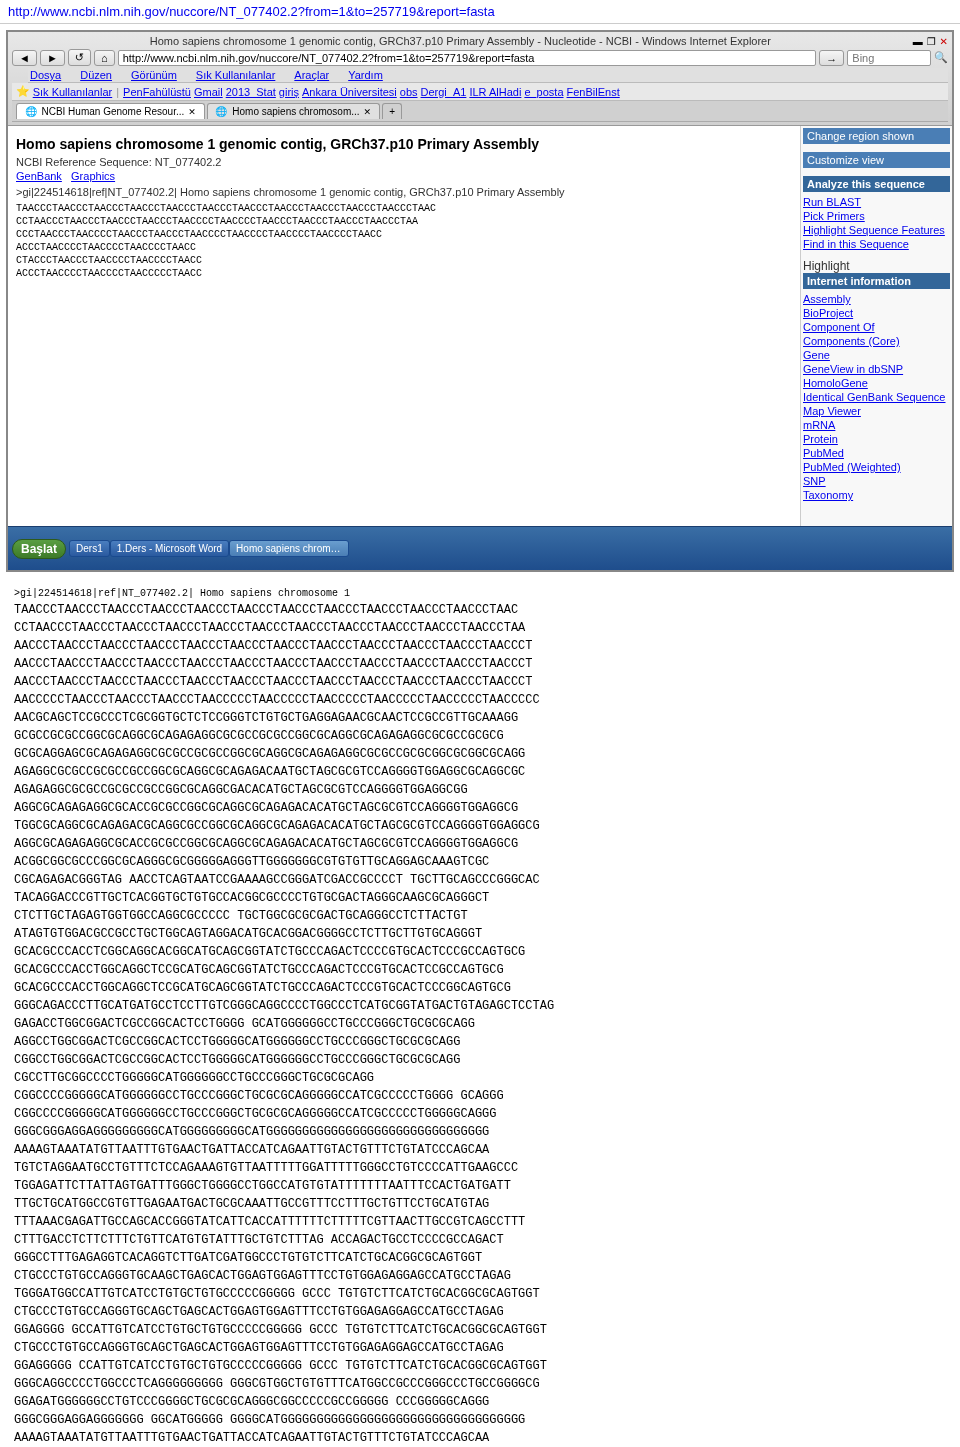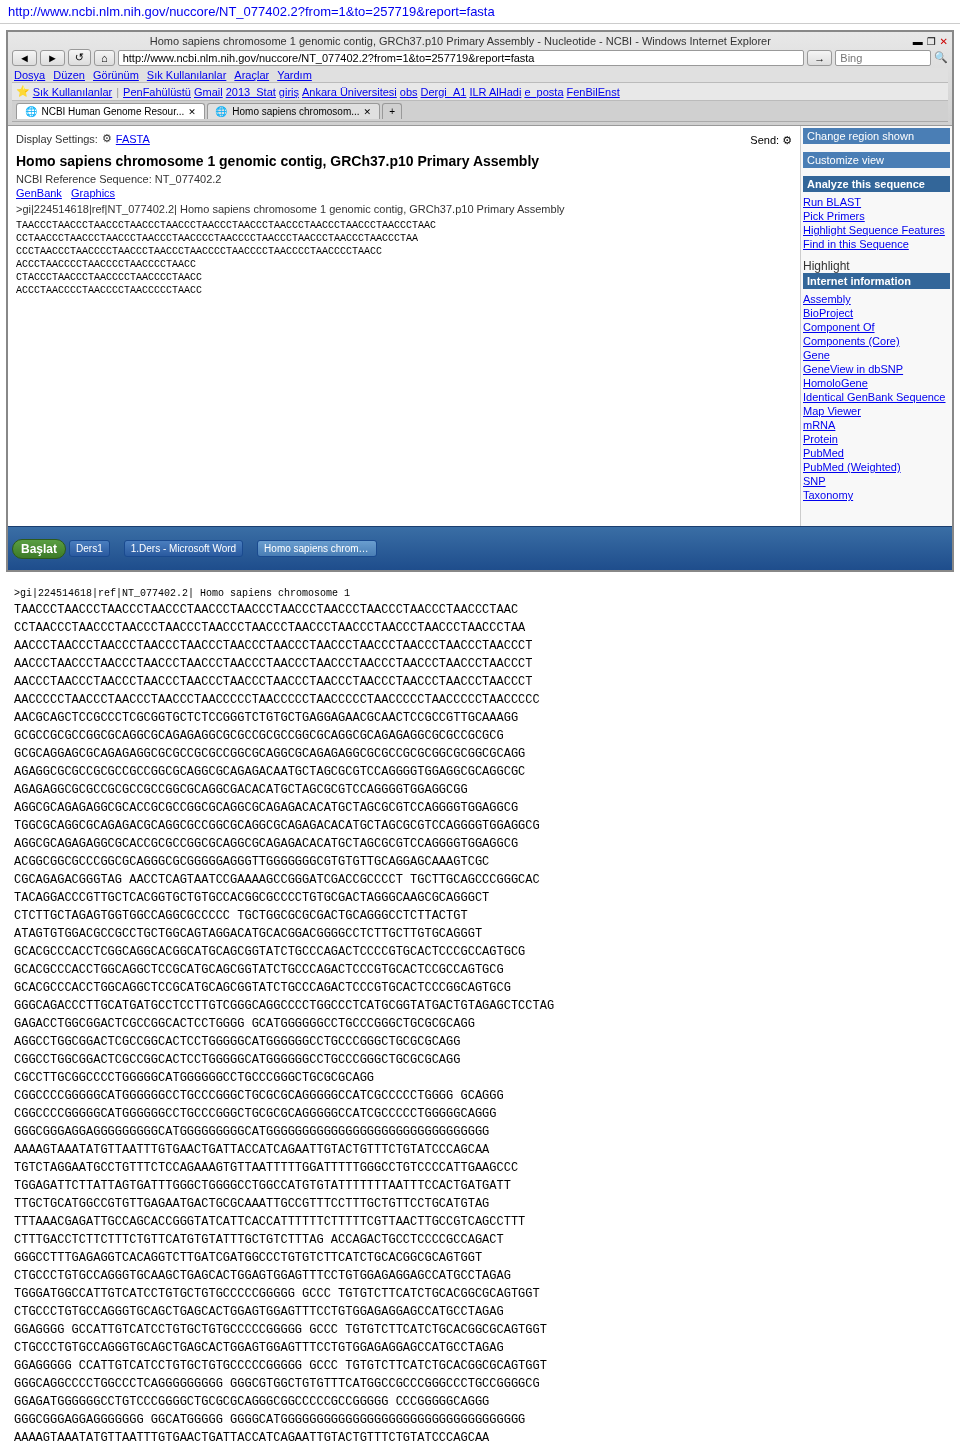--- a/index.html
+++ b/index.html
@@ -72,21 +72,21 @@
       font-size: 11px;
       border-radius: 2px;
     }
 
     .bing-search {
       border: 1px solid #999;
       background: #fff;
       padding: 1px 4px;
       font-size: 11px;
       border-radius: 2px;
-      width: 96px;
+      width: 84px;
     }
 
     .browser-toolbar {
       display: flex;
       align-items: center;
       gap: 3px;
       font-size: 11px;
       background: #e8e8e8;
       padding: 2px 4px;
       border-bottom: 1px solid #bbb;
@@ -286,21 +286,21 @@
       <button class="nav-btn">◄</button>
       <button class="nav-btn">►</button>
       <button class="nav-btn">↺</button>
       <button class="nav-btn">⌂</button>
       <input class="address-bar" type="text" value="http://www.ncbi.nlm.nih.gov/nuccore/NT_077402.2?from=1&amp;to=257719&amp;report=fasta" style="">
       <button class="nav-btn" style="font-size:11px;">→</button>
       <input class="bing-search" type="text" placeholder="Bing" style="">
       <span style="font-size:11px; cursor:pointer;">🔍</span>
     </div>
 
-    <div style="display:flex; gap:8px; font-size:11px; padding:1px 2px; border-bottom:1px solid #bbb; background:#e0e0e0;">
+    <div style="display:flex; gap:19px; font-size:11px; padding:1px 2px; border-bottom:1px solid #bbb; background:#e0e0e0;margin-left:16px;">
       <span class="toolbar-link">Dosya</span>
       <span class="toolbar-link">Düzen</span>
       <span class="toolbar-link">Görünüm</span>
       <span class="toolbar-link">Sık Kullanılanlar</span>
       <span class="toolbar-link">Araçlar</span>
       <span class="toolbar-link">Yardım</span>
     </div>
 
     <div class="browser-toolbar">
       <span style="font-size:11px; color:#555;">⭐</span>
@@ -332,31 +332,20 @@
       <div style="background:#d0d0d0; border:1px solid #999; border-bottom:none; padding:2px 6px; border-radius:3px 3px 0 0; cursor:pointer;">
         <span style="font-size:10px;">+</span>
       </div>
     </div>
   </div>
 
   <div class="ncbi-page">
 
     <div class="ncbi-main">
 
-      <div style="display:flex; justify-content:space-between; align-items:center; margin-bottom:4px;">
-        <div class="display-settings">
-          <span>Display Settings:</span>
-          <span>⚙</span>
-          <a href="#">FASTA</a>
-        </div>
-        <div style="font-size:11px;">
-          <span>Send:</span>
-          <span>⚙</span>
-        </div>
-      </div>
 
       <div class="page-title">Homo sapiens chromosome 1 genomic contig, GRCh37.p10 Primary Assembly</div>
 
       <div class="ref-line">
         <span>NCBI Reference Sequence: NT_077402.2</span>
       </div>
 
       <div class="genbank-graphics">
         <a href="#">GenBank</a>
         <span> &nbsp; </span>
@@ -417,21 +406,21 @@
         <a class="sidebar-link" href="#">PubMed (Weighted)</a>
         <a class="sidebar-link" href="#">SNP</a>
         <a class="sidebar-link" href="#">Taxonomy</a>
       </div>
 
     </div>
   </div>
 
   <div class="taskbar">
     <button class="start-btn">Başlat</button>
-    <div style="display:flex; gap:14px;">
+    <div style="display:flex; gap:0;">
       <div class="taskbar-item">Ders1</div>
       <div class="taskbar-item">1.Ders - Microsoft Word</div>
       <div class="taskbar-item" style="background: linear-gradient(to bottom, #6a9ecf, #4a7eb5);">Homo sapiens chromo...</div>
     </div>
   </div>
 
 </div>
 
 <div class="main-content">
 

